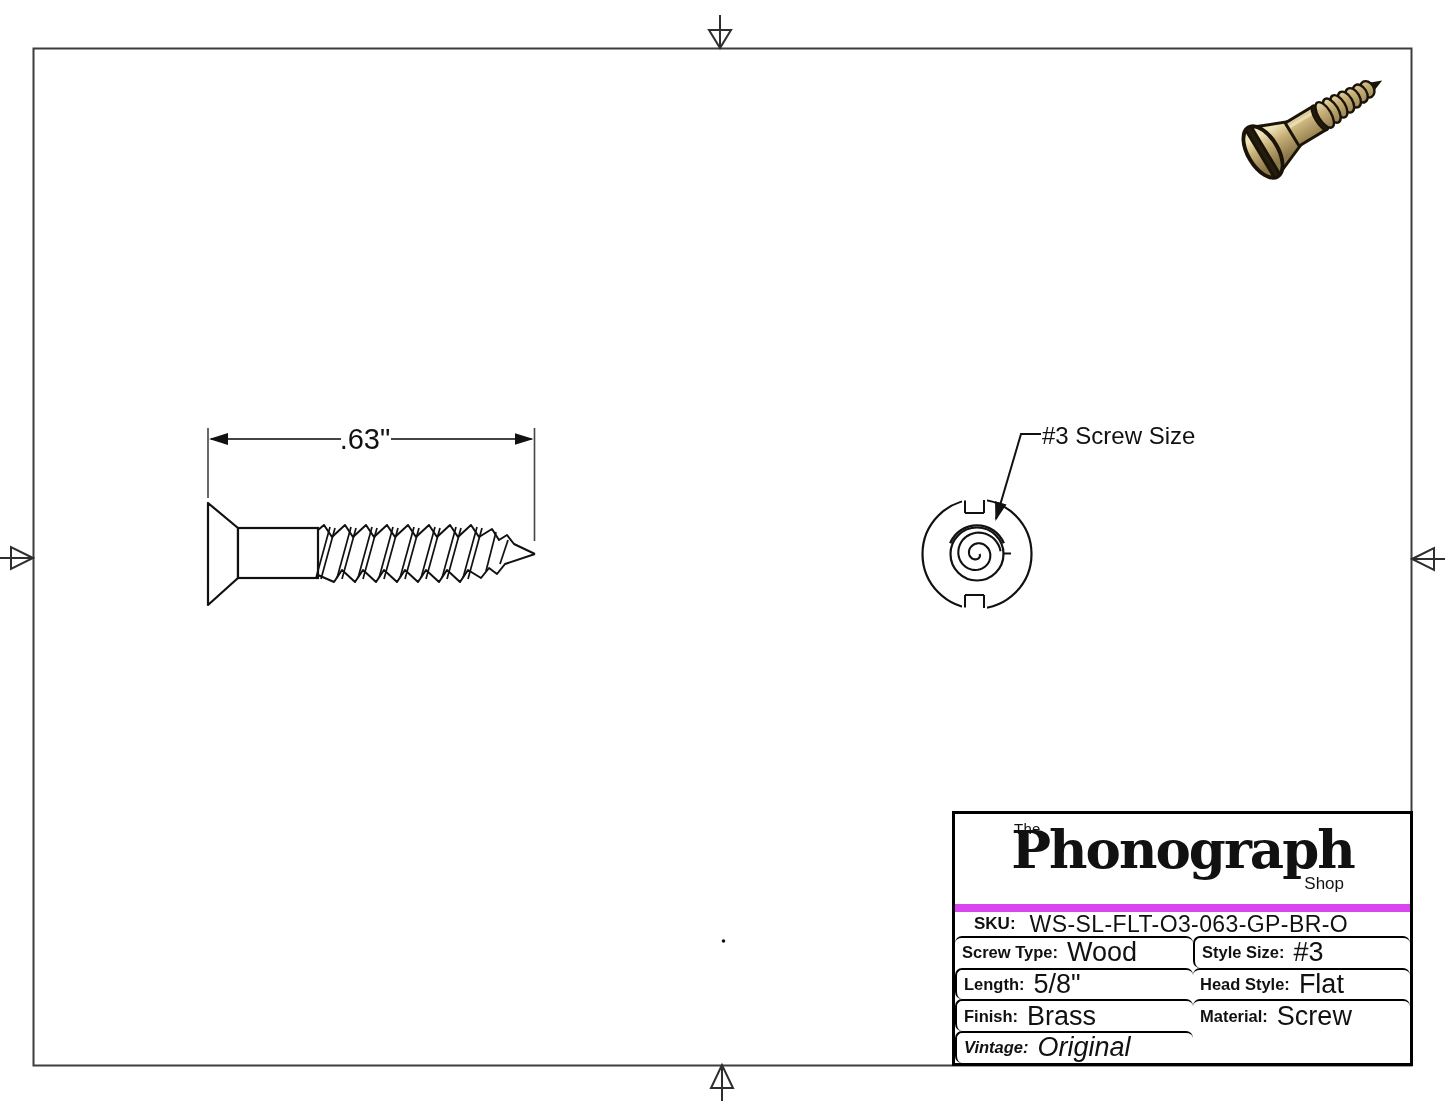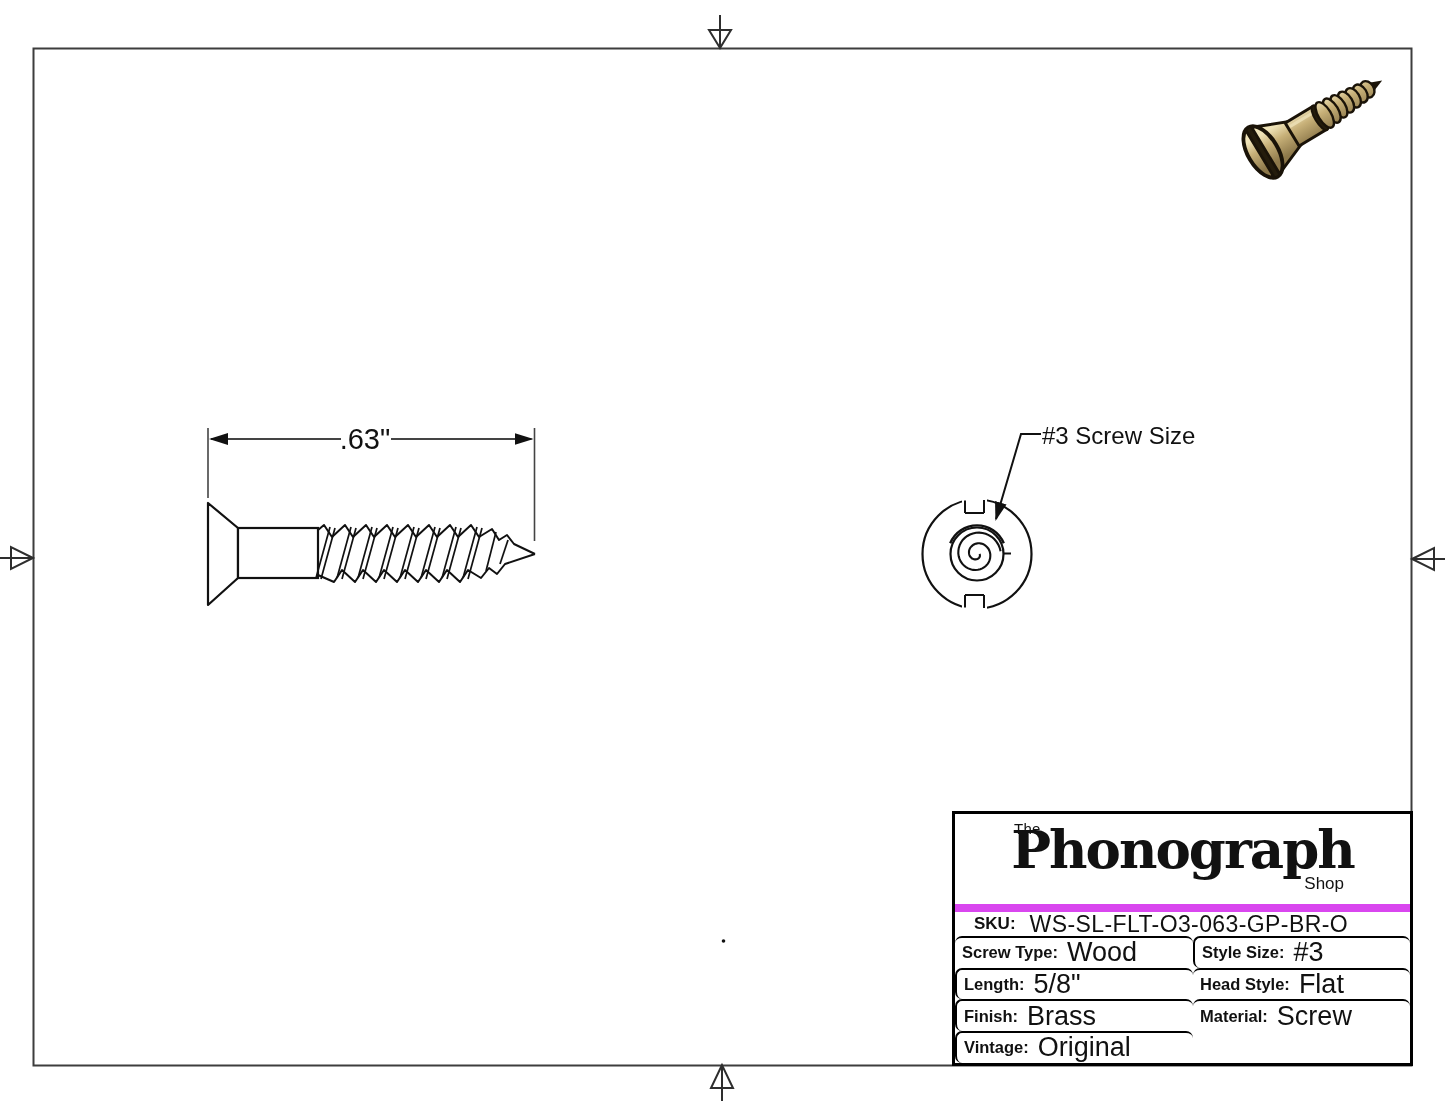--- a/index.html
+++ b/index.html
@@ -18,21 +18,21 @@
               font-size:53px;letter-spacing:-2px;line-height:1;white-space:nowrap;}
   .brand-shop{position:absolute;right:66px;top:60px;font-size:17px;}
   .tb-sku{height:32px;border-top:8px solid #d946ef;display:flex;align-items:center;
           padding-left:19px;box-sizing:border-box;}
   .sku-lbl{font-weight:bold;font-size:17px;}
   .sku-val{font-size:23px;margin-left:14px;letter-spacing:.4px;white-space:nowrap;}
   .tb-grid{display:grid;grid-template-columns:238px 1fr;}
   .cell{height:31.7px;border-top:2px solid #000;display:flex;align-items:center;
         padding-left:7px;box-sizing:border-box;overflow:hidden;border-radius:7px;}
   .cell.right{border-left:2px solid #000;}
-  .cell.pad{}
+  .cell.pad{font-style:italic;}
   .lbl{font-weight:bold;font-size:16.5px;white-space:nowrap;}
   .val{font-size:27px;margin-left:9px;white-space:nowrap;}
 </style>
 </head>
 <body>
 
 <div class="canvas">
 
 <svg class="art" width="1445" height="1117" viewBox="0 0 1445 1117">
   <defs>

